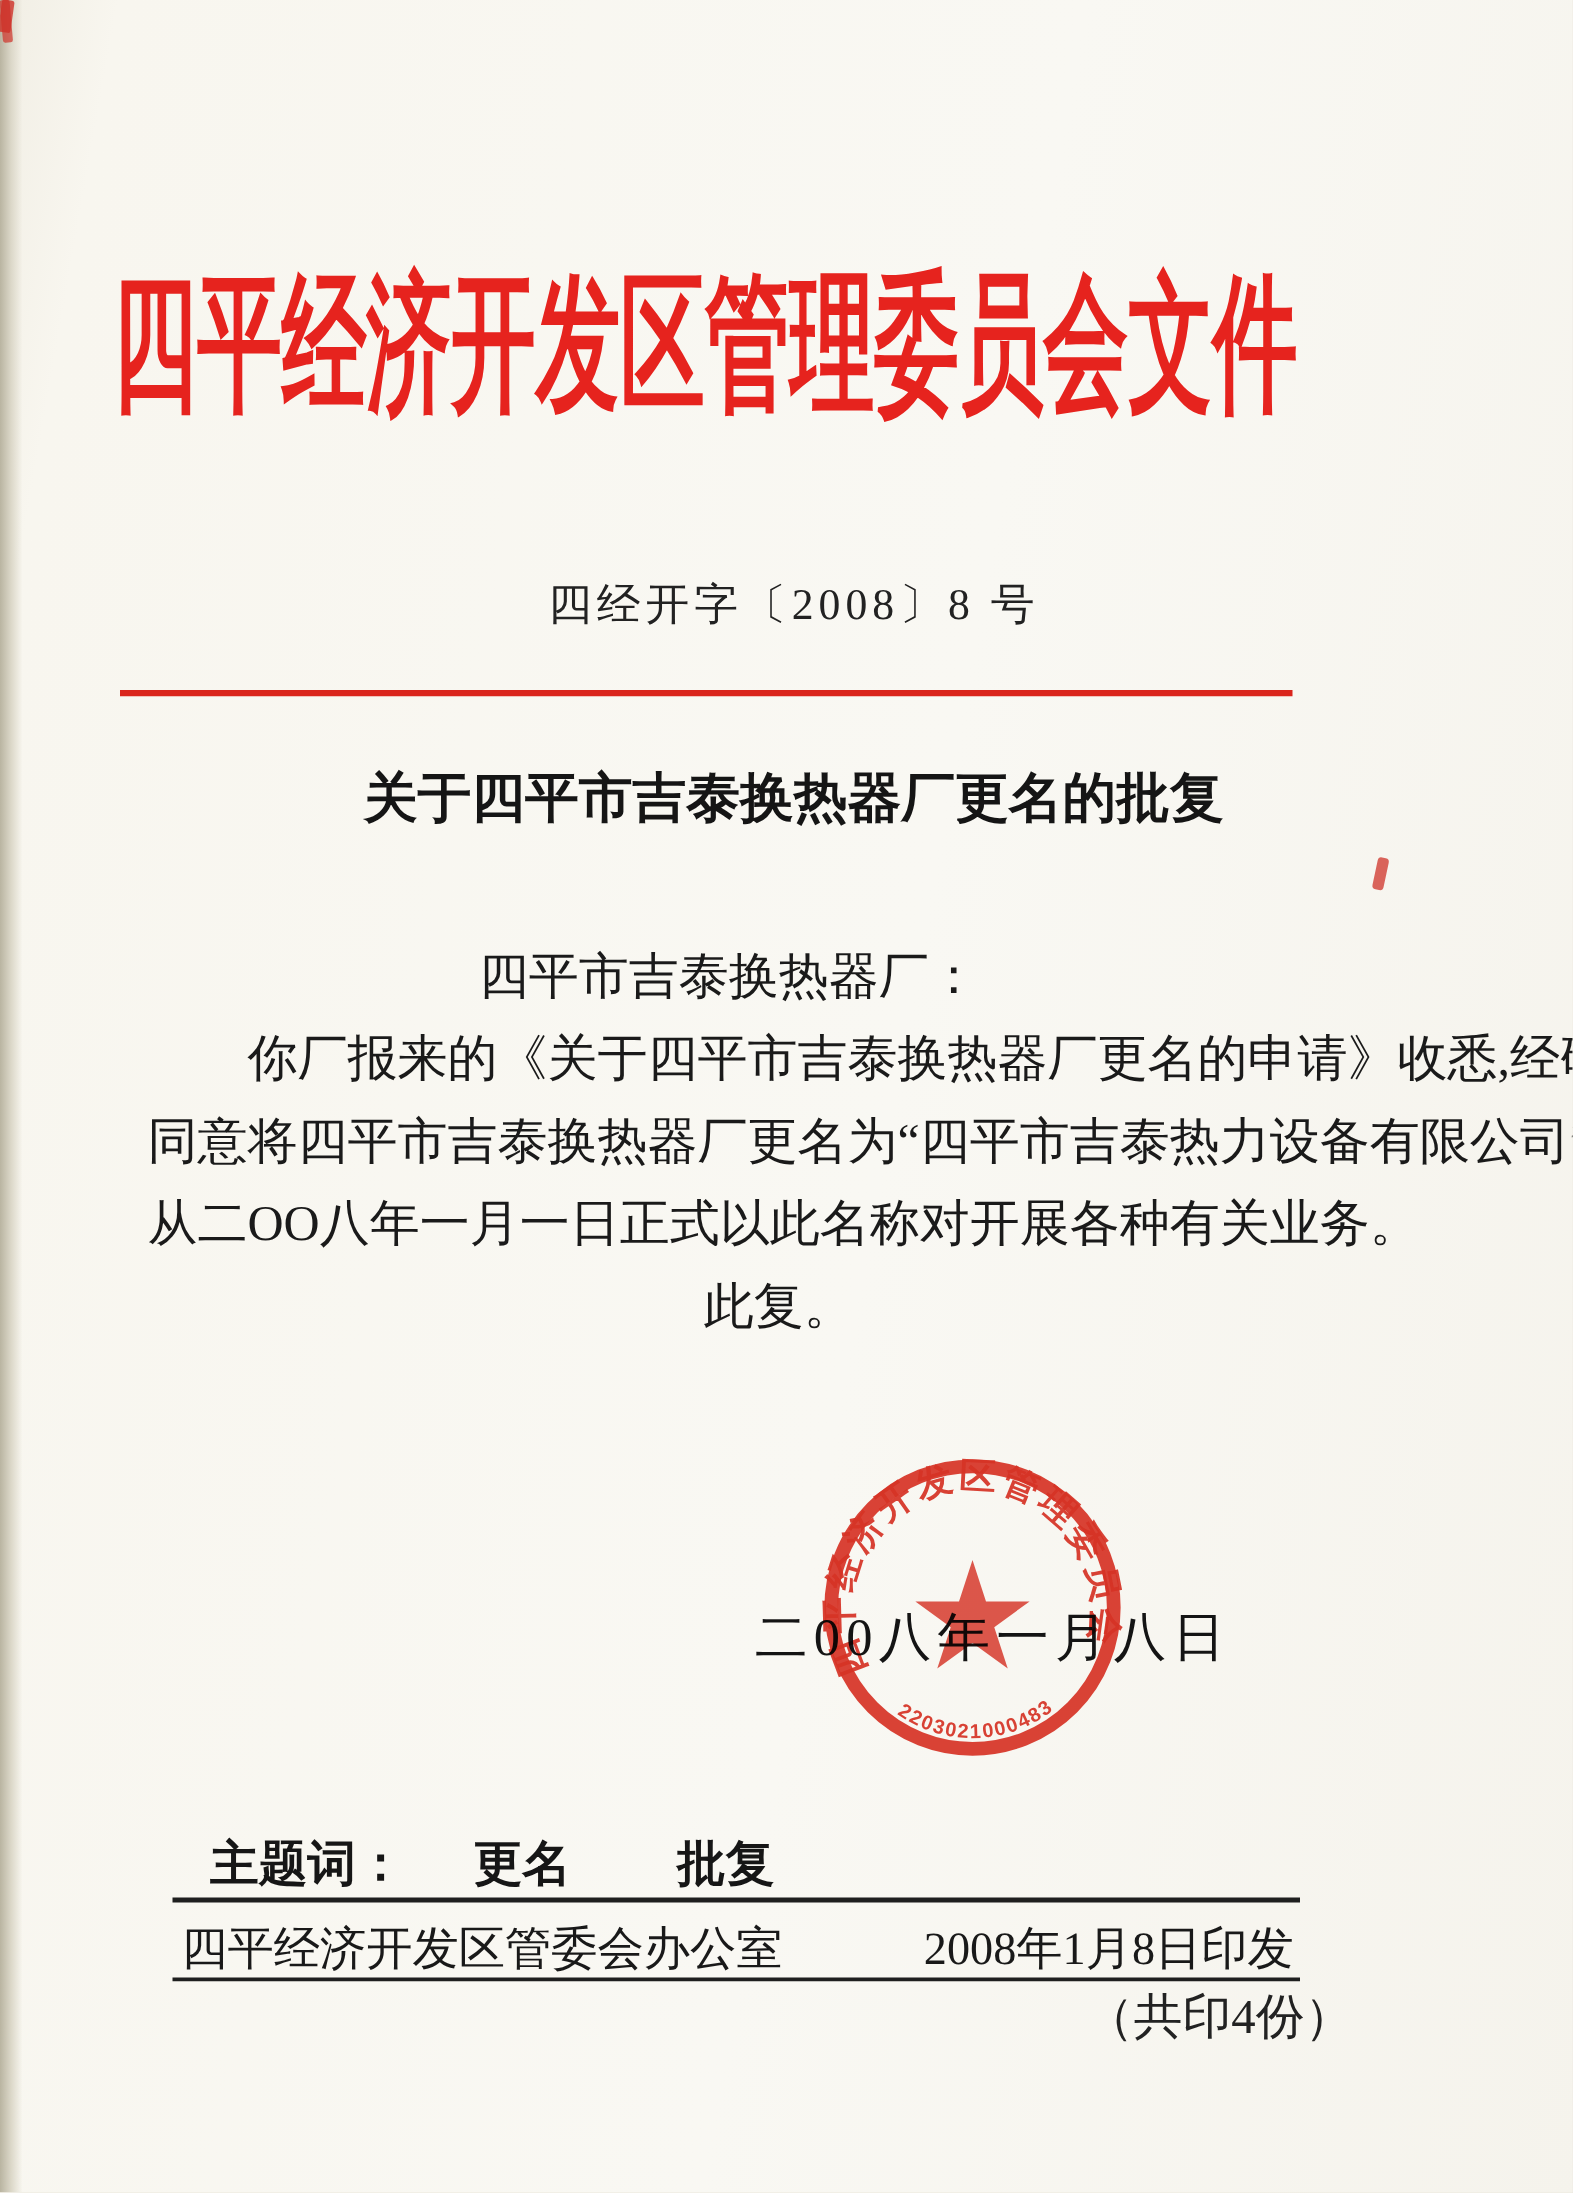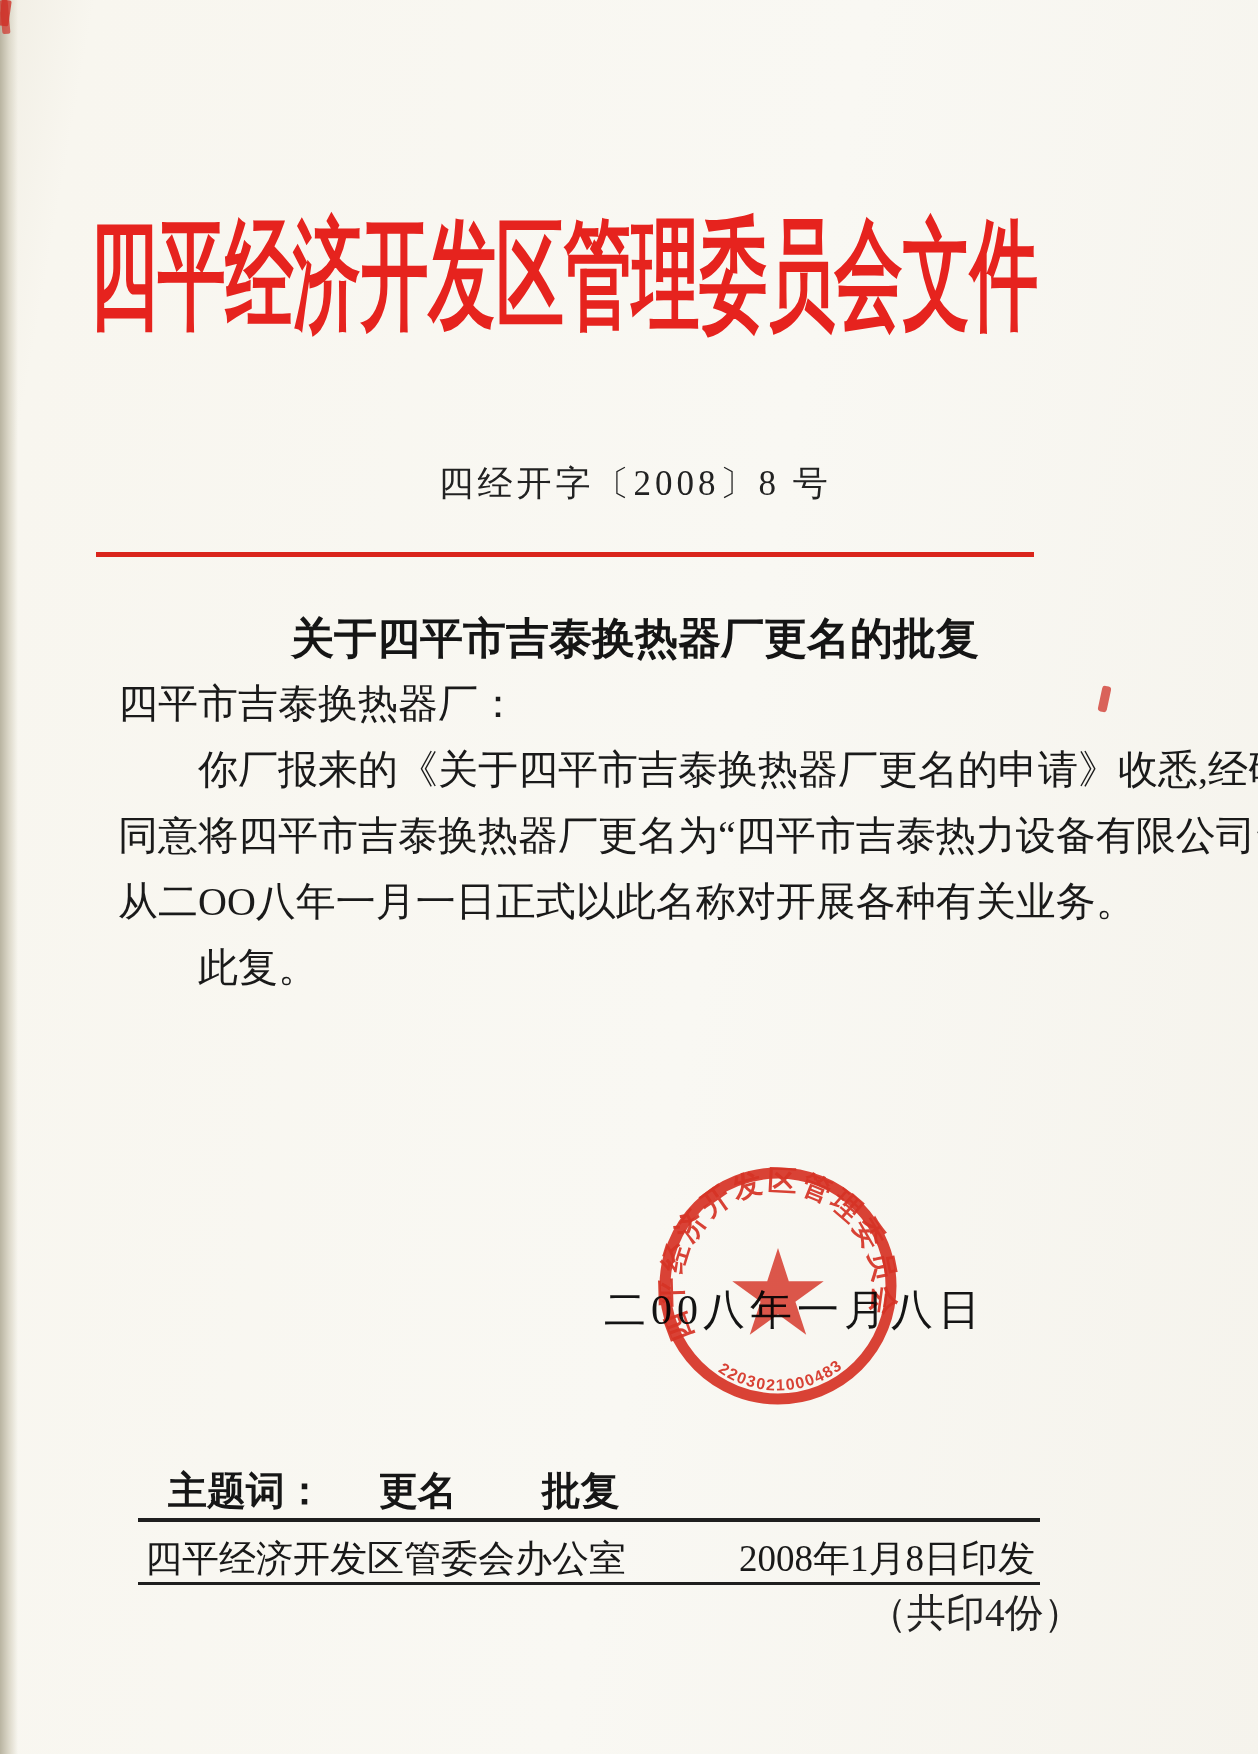--- a/index.html
+++ b/index.html
@@ -32,22 +32,22 @@
   .red-rule {
     position:absolute; left:96px; top:552px; width:938px; height:5px;
     background:#da251c;
   }
   .doc-title {
     position:absolute; left:0; top:610px; width:100%; margin:0;
     text-align:center; font-size:43px; font-weight:bold;
     font-family:Liberation Serif, serif; color:#151515;
   }
   .body-block {
-    position:absolute; left:118px; top:671px; width:930px;
-    font-size:40px; line-height:66px; color:#1a1a1a;
+    position:absolute; left:118px; top:748px; width:930px;
+    font-size:40px; line-height:66px; color:#1a1a1a;text-align:center;
   }
   .body-block p { margin:0; white-space:nowrap; }
   .indent { padding-left:80px; }
 
   .seal-wrap {
     position:absolute; left:652px; top:1156px; width:252px; height:262px;
     mix-blend-mode:multiply; z-index:3;
   }
   .date-line {
     position:absolute; left:604px; top:1282px; z-index:2;

